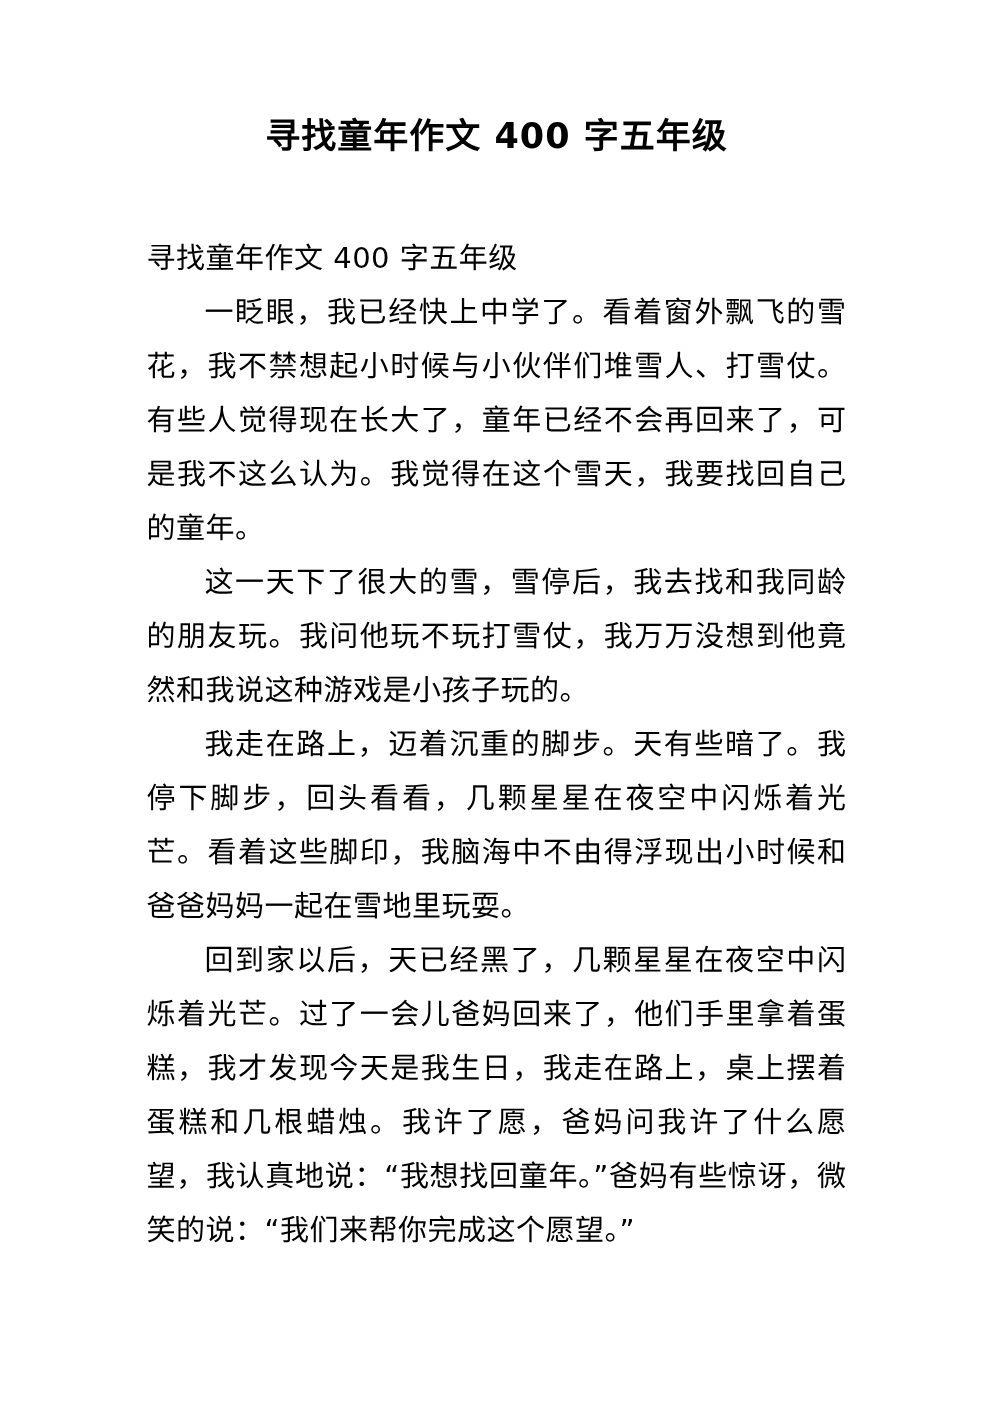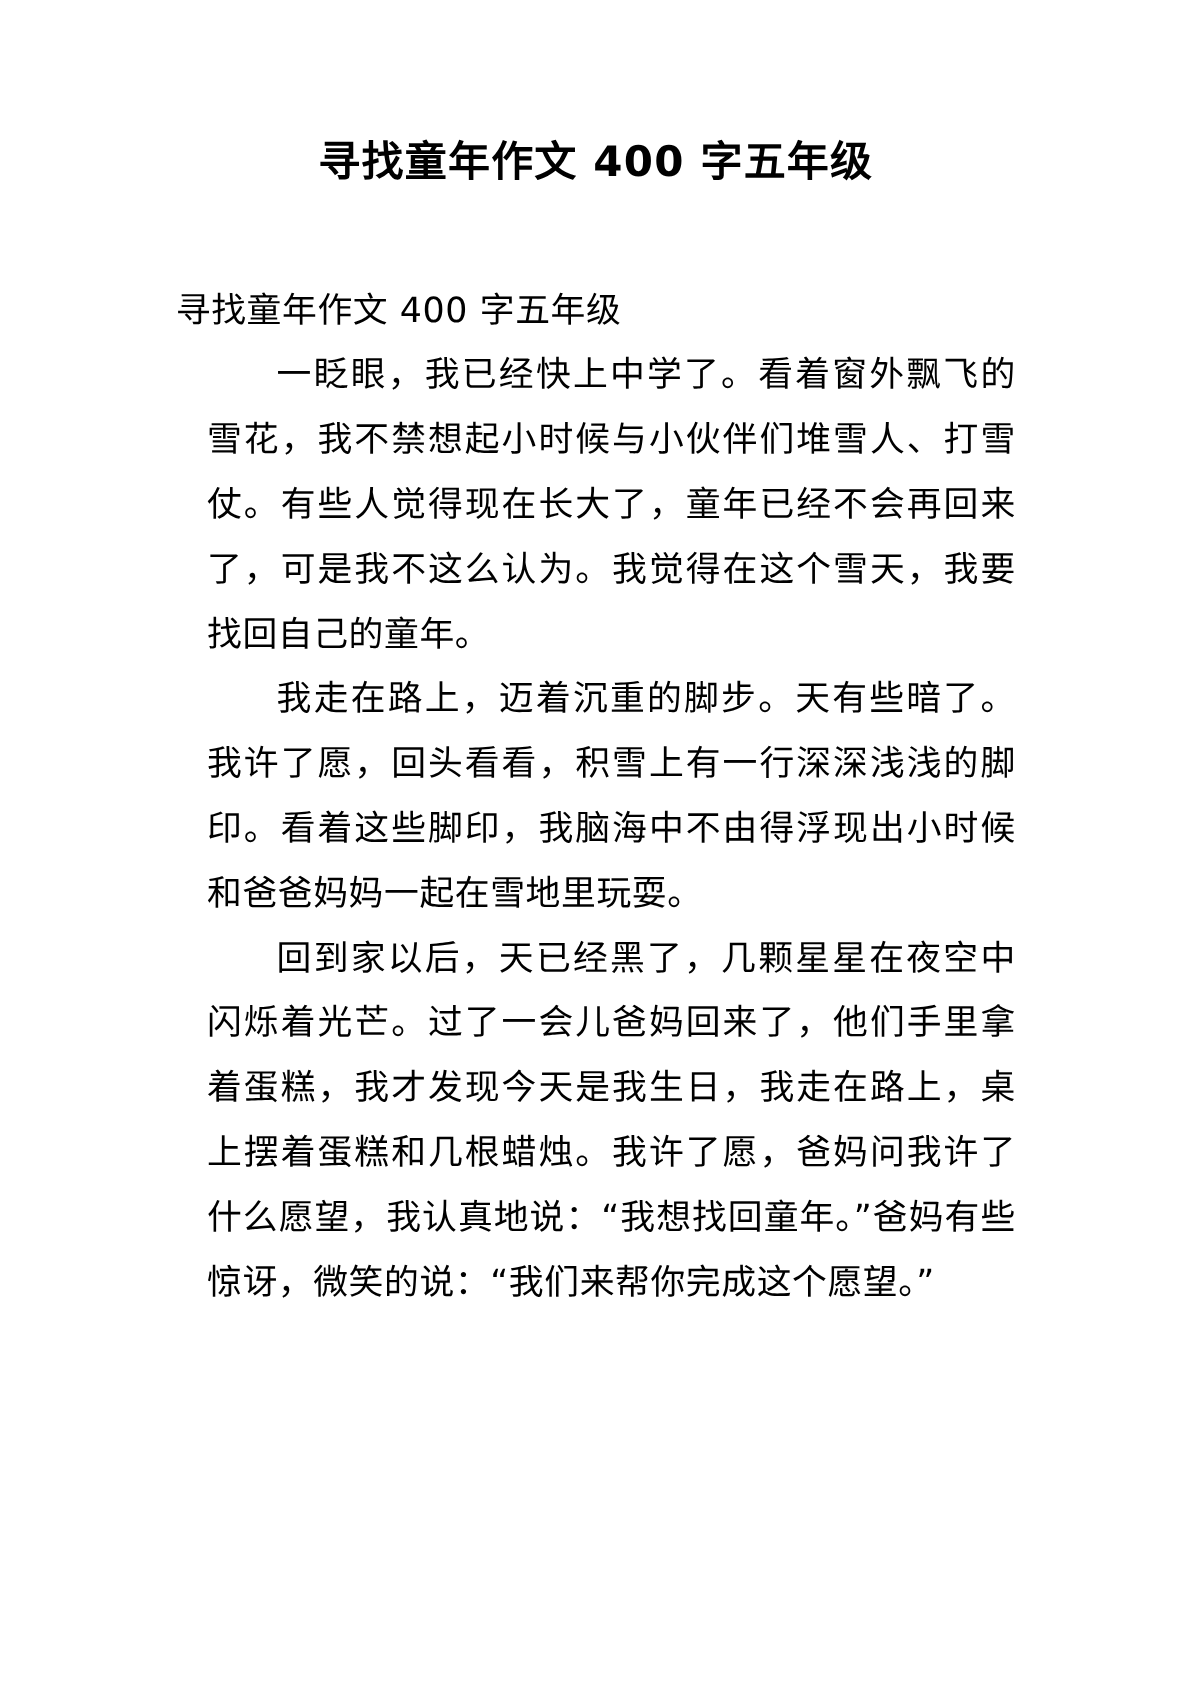--- a/index.html
+++ b/index.html
@@ -42,30 +42,30 @@
     margin: 0;
     font-size: 29px;
     line-height: 54px;
     text-align: justify;
     text-justify: inter-ideograph;
     letter-spacing: 0.5px;
     font-family: "DejaVu Sans", "Liberation Sans", sans-serif;
   }
   .indent {
     text-indent: 2em;
-    margin-left: 26px;
   }
 </style>
 </head>
 <body>
 
 <div class="page">
 
   <h1 class="doc-title">寻找童年作文 400 字五年级</h1>
 
   <div class="body-area">
     <p class="para">寻找童年作文 400 字五年级</p>
     <p class="para indent">一眨眼，我已经快上中学了。看着窗外飘飞的雪花，我不禁想起小时候与小伙伴们堆雪人、打雪仗。有些人觉得现在长大了，童年已经不会再回来了，可是我不这么认为。我觉得在这个雪天，我要找回自己的童年。</p>
-    <p class="para indent">我走在路上，迈着沉重的脚步。天有些暗了。我许了愿，回头看看，积雪上有一行深深浅浅的脚印。看着这些脚印，我脑海中不由得浮现出小时候和爸爸妈妈一起在雪地里玩耍。</p>
+    <p class="para indent">这一天下了很大的雪，雪停后，我去找和我同龄的朋友玩。我问他玩不玩打雪仗，我万万没想到他竟然和我说这种游戏是小孩子玩的。</p>
+    <p class="para indent">我走在路上，迈着沉重的脚步。天有些暗了。我停下脚步，回头看看，几颗星星在夜空中闪烁着光芒。看着这些脚印，我脑海中不由得浮现出小时候和爸爸妈妈一起在雪地里玩耍。</p>
     <p class="para indent">回到家以后，天已经黑了，几颗星星在夜空中闪烁着光芒。过了一会儿爸妈回来了，他们手里拿着蛋糕，我才发现今天是我生日，我走在路上，桌上摆着蛋糕和几根蜡烛。我许了愿，爸妈问我许了什么愿望，我认真地说：“我想找回童年。”爸妈有些惊讶，微笑的说：“我们来帮你完成这个愿望。”</p>
   </div>
 
 </div>
 
 </body></html>

